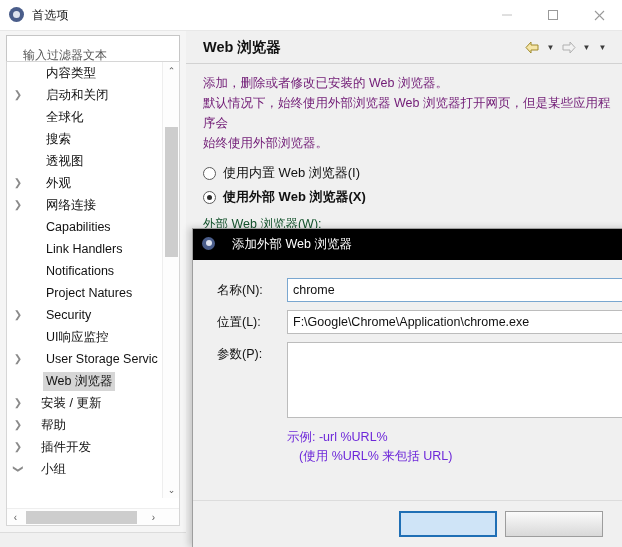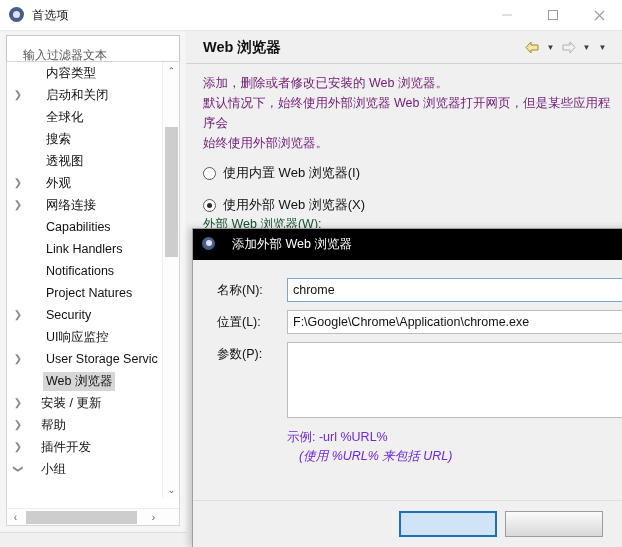--- a/index.html
+++ b/index.html
@@ -139,21 +139,21 @@
   .rp-body { position: absolute; left: 0; top: 33px; width: 436px; height: 483px; }
   .desc {
     position: absolute; left: 17px; top: 9px; width: 412px;
     font-size: 12.5px; line-height: 20px; color: #701a75;
   }
   .radio-row {
     position: absolute; left: 17px; display: flex; align-items: center;
     font-size: 13px; color: #111;
   }
   .radio-row.r1 { top: 100px; }
-  .radio-row.r2 { top: 132px; }
+  .radio-row.r2 { top: 124px; font-weight: bold; }
   .radio {
     width: 13px; height: 13px; border-radius: 50%;
     border: 1px solid #5b5b5b; background: #fff; margin-right: 7px;
     position: relative; flex: none;
   }
   .radio.on::after {
     content: ""; position: absolute; left: 3px; top: 3px;
     width: 5px; height: 5px; border-radius: 50%; background: #2b2b2b;
   }
   .ext-label {
@@ -215,21 +215,21 @@
   .row-name .txt  { width: 356px; height: 24px; }
   .row-loc   { left: 24px; top: 50px; }
   .row-loc .txt   { width: 356px; height: 24px; }
   .row-args  { left: 24px; top: 82px; }
   .row-args .txt  { width: 356px; height: 76px; align-items: flex-start; }
 
   .example {
     position: absolute; left: 94px; top: 168px;
     font-size: 12.5px; line-height: 19px; color: #6d28d9;
   }
-  .example .l2 { padding-left: 12px; font-style: italic; }
+  .example .l2 { padding-left: 12px; }
 
   .dlg-footer {
     position: absolute; left: 0; bottom: 0; width: 100%; height: 48px;
     background: #f0f0f0; border-top: 1px solid #dcdcdc;
   }
   .btn-primary {
     position: absolute; left: 206px; top: 10px; width: 98px; height: 26px;
     background: #cfe4f7; border: 2px solid #1f6fb5;
   }
   .btn-secondary {

